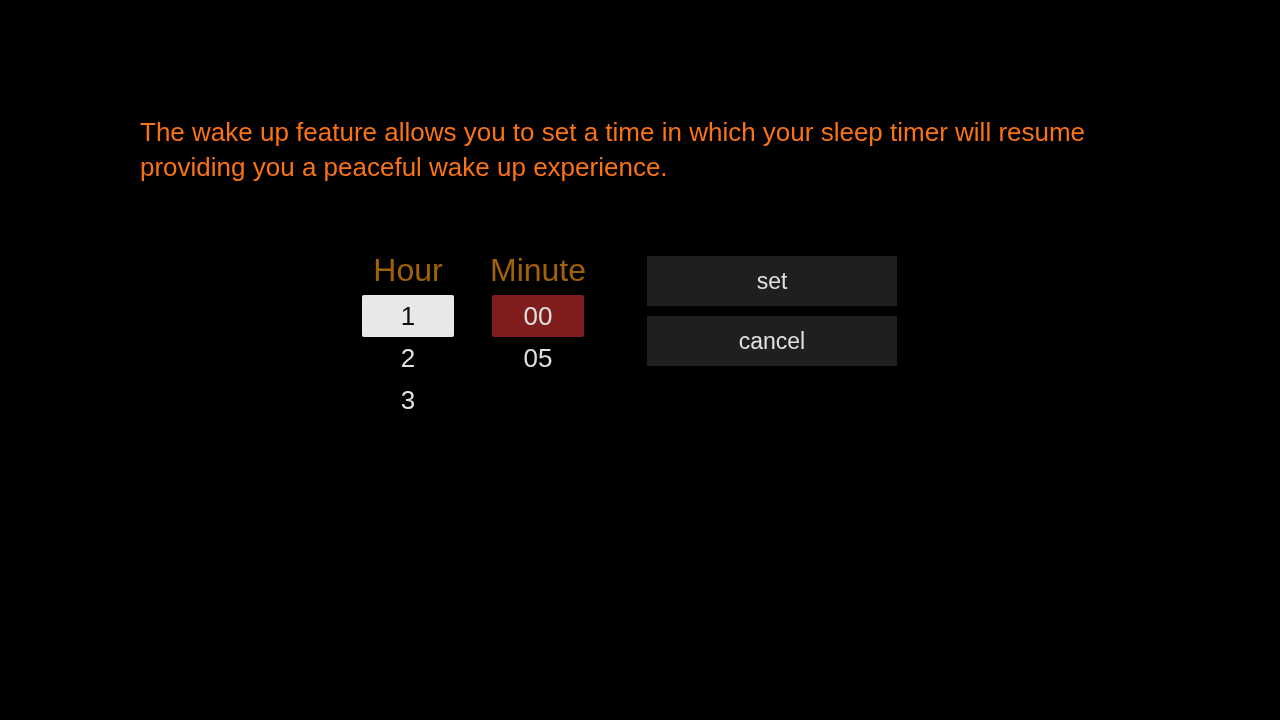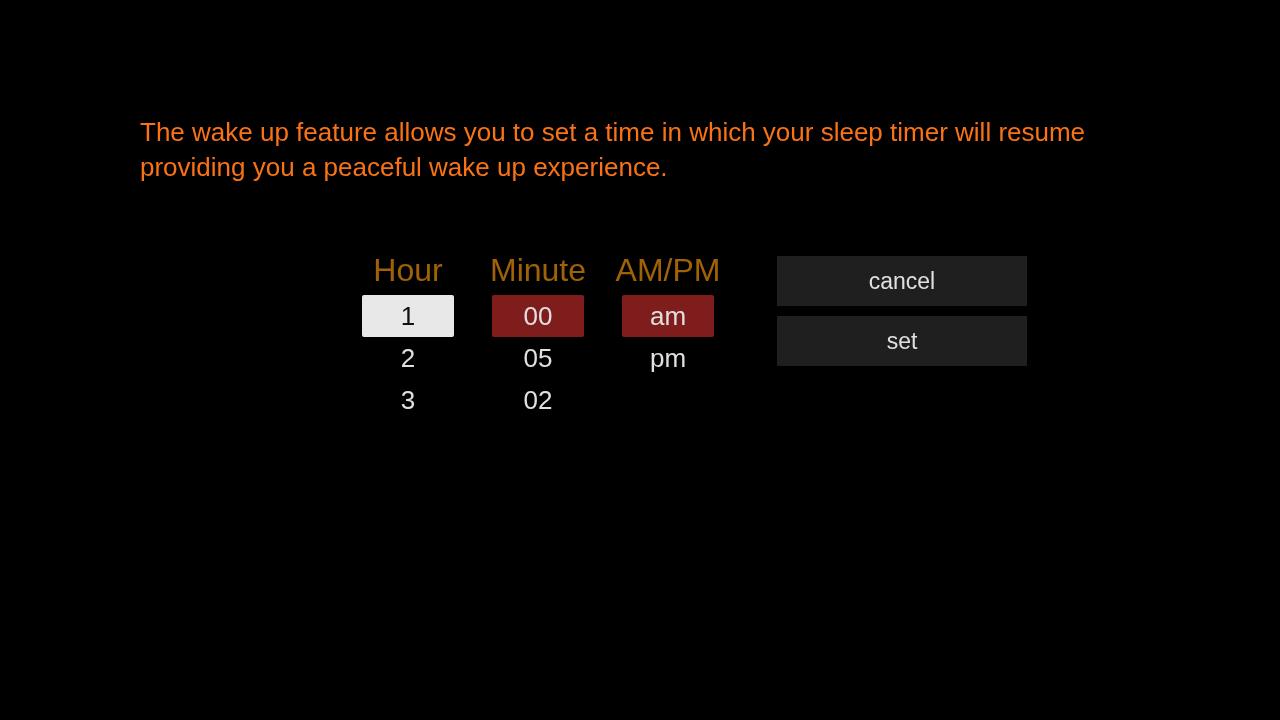--- a/index.html
+++ b/index.html
@@ -101,30 +101,22 @@
       <div class="picker-value">2</div>
       <div class="picker-value">3</div>
     </div>
   </div>
 
   <div class="picker-col">
     <div class="picker-label">Minute</div>
     <div class="picker-scroll">
       <div class="picker-value selected">00</div>
       <div class="picker-value">05</div>
-      <div class="picker-value">02</div>
     </div>
   </div>
 
-  <div class="picker-col">
-    <div class="picker-label">AM/PM</div>
-    <div class="picker-scroll">
-      <div class="picker-value selected">am</div>
-      <div class="picker-value">pm</div>
-    </div>
-  </div>
 
   <div class="buttons">
+    <div class="btn">set</div>
     <div class="btn">cancel</div>
-    <div class="btn">set</div>
   </div>
 
 </div>
 
 </body></html>

